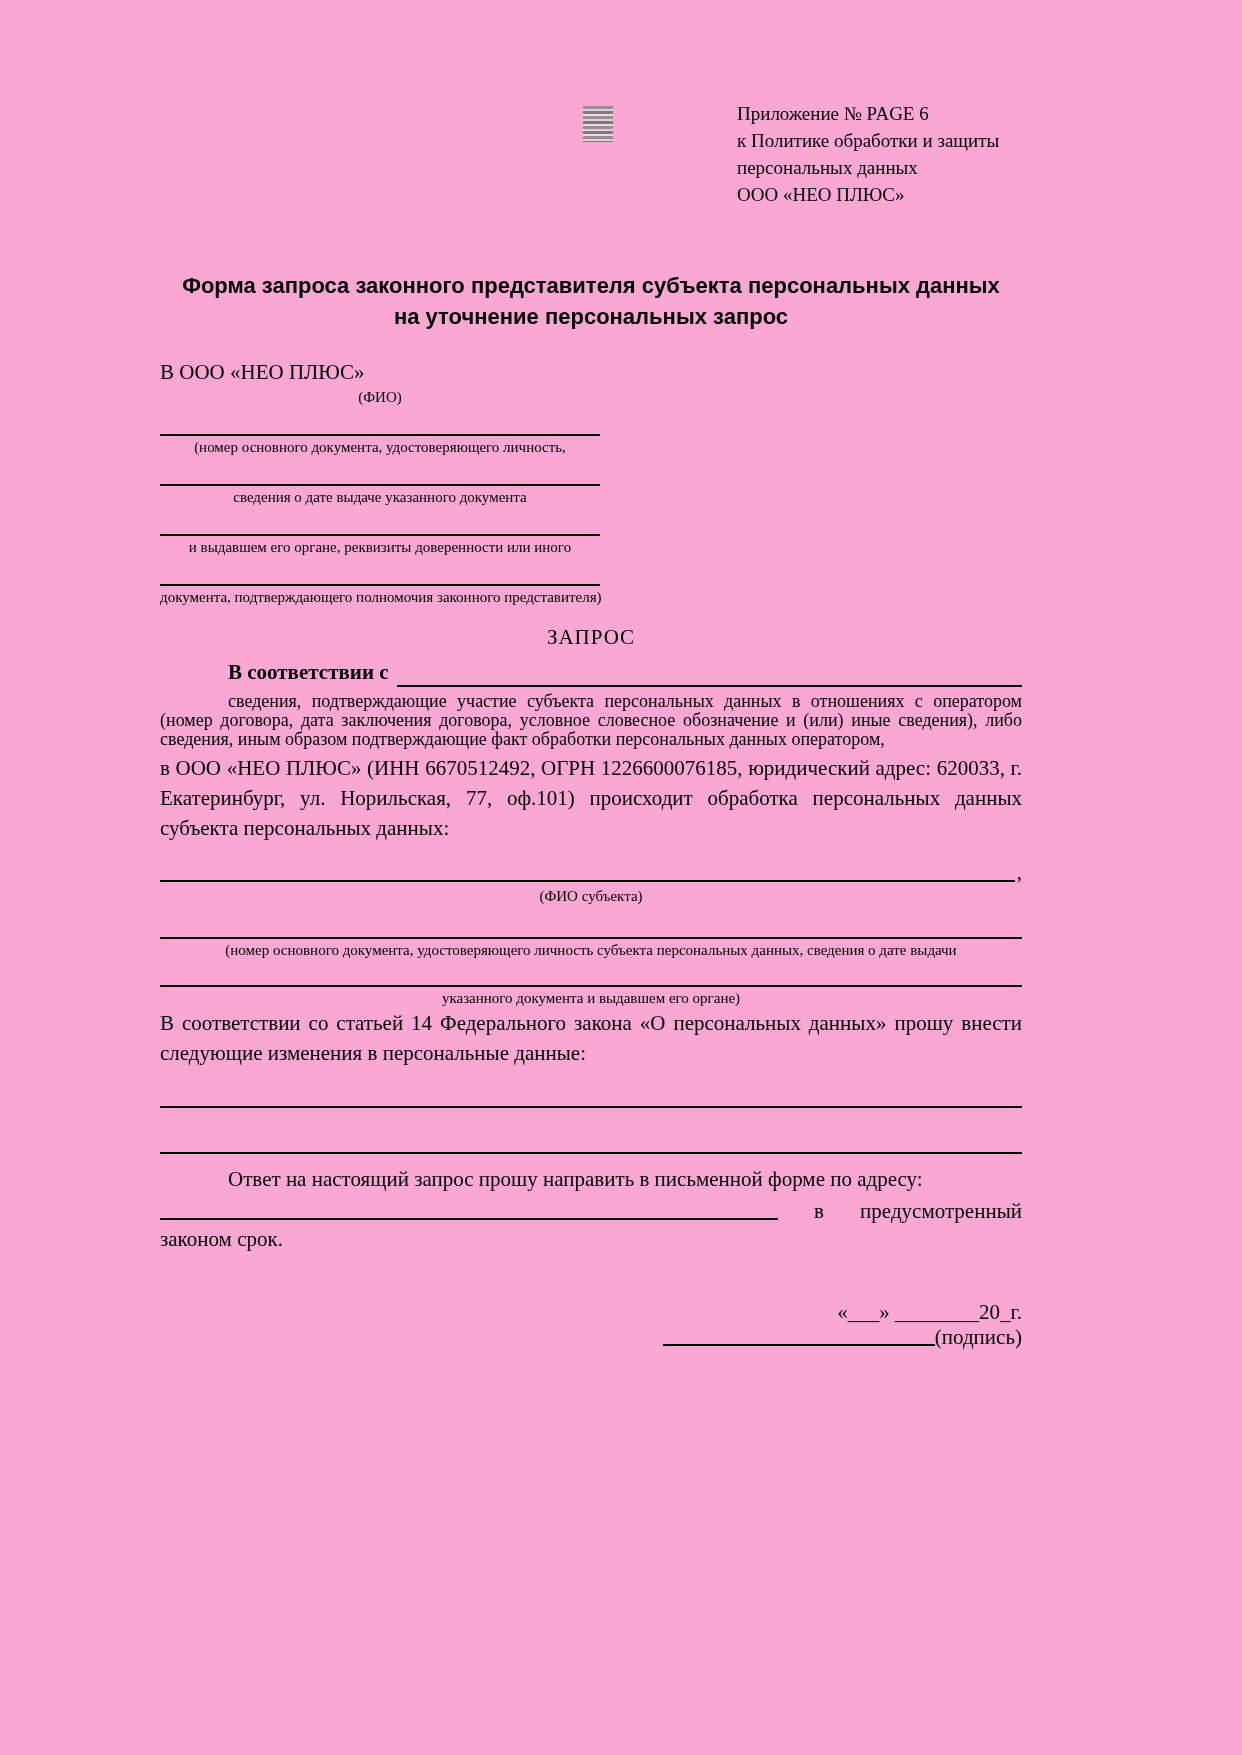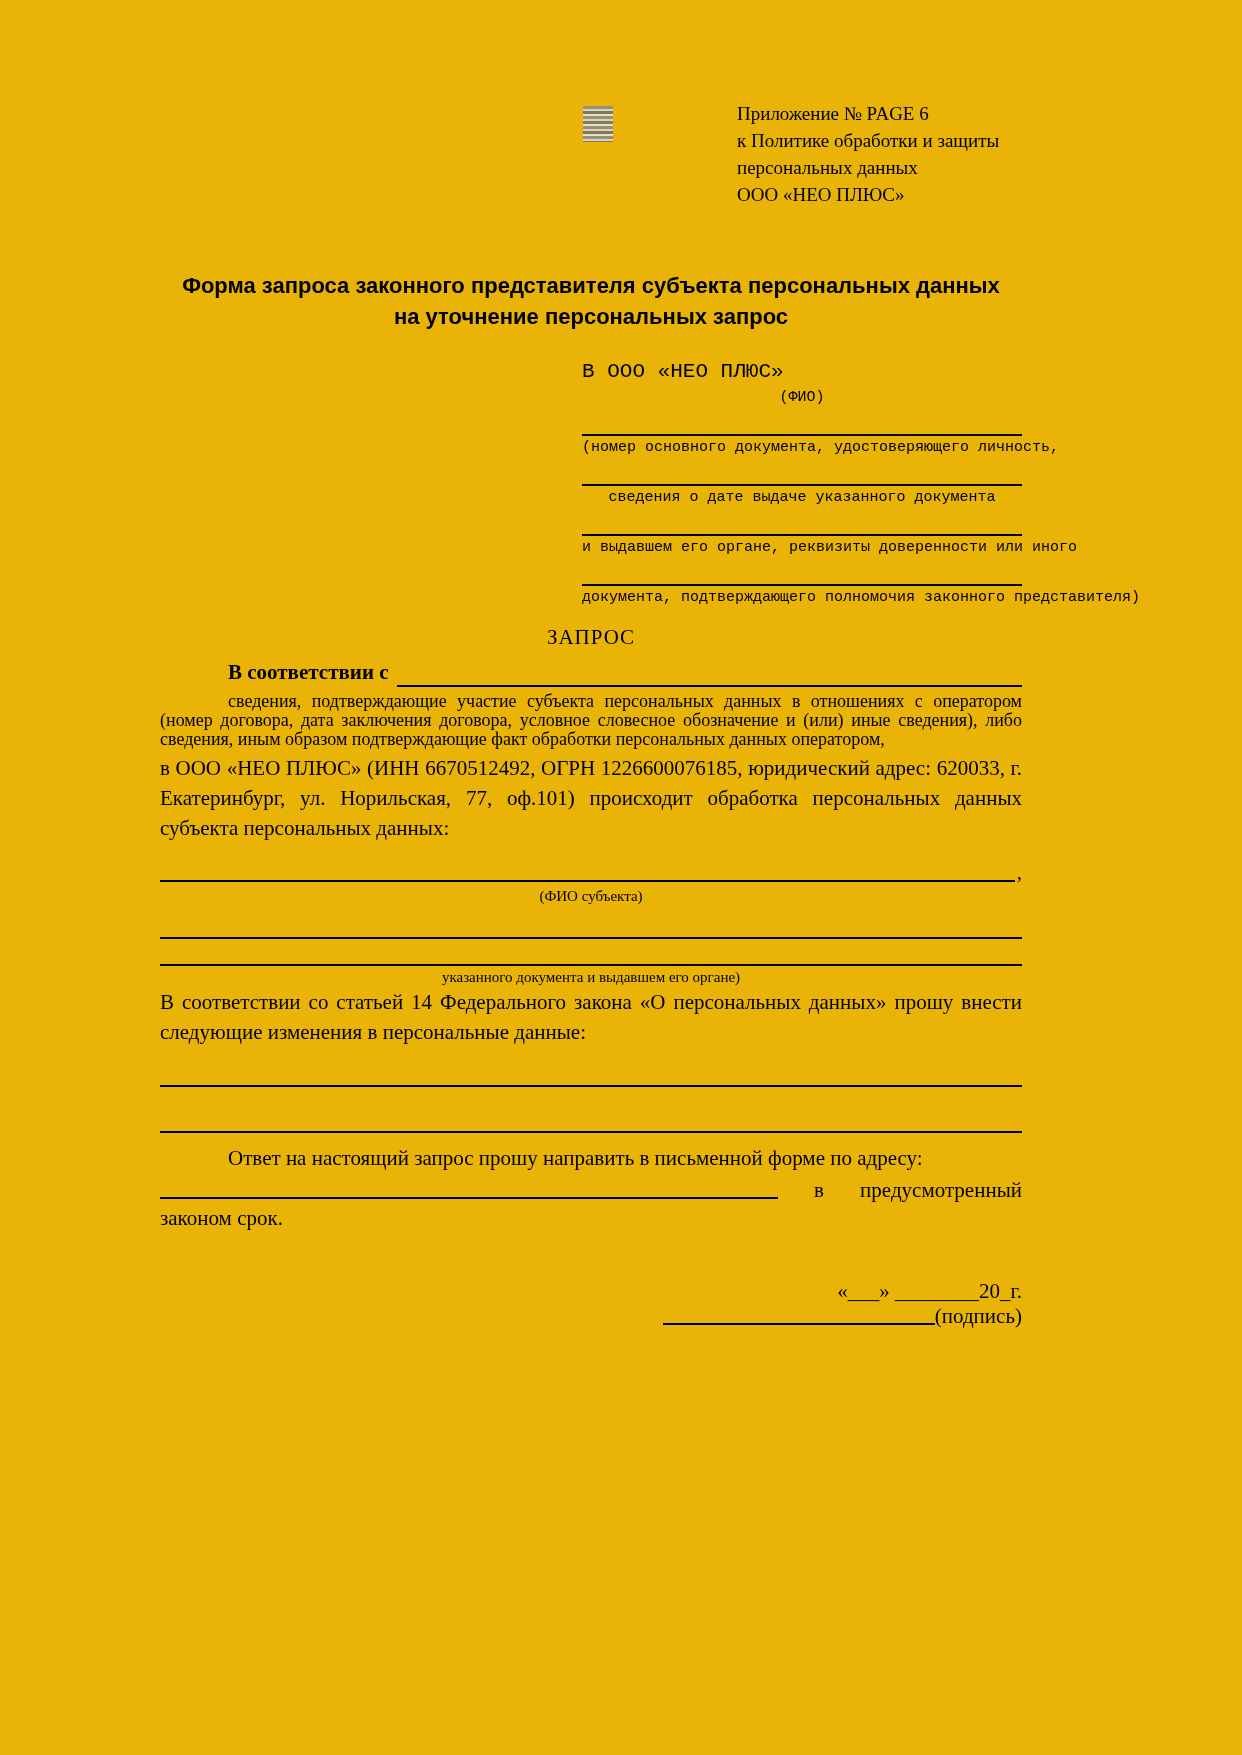--- a/index.html
+++ b/index.html
@@ -1,41 +1,41 @@
 <!DOCTYPE html>
 <html lang="ru"><head>
 <meta charset="utf-8">
 <style>
   html,body{margin:0;padding:0;background:#e8e8e8;}
   .page{
     position:relative;
     width:1242px;height:1755px;
     margin:0 auto;
-    background:#eab308;
+    background:#f9a8d4;
     color:#000;
     font-family:"Liberation Serif","DejaVu Serif",serif;
     font-size:21px;
     overflow:hidden;
   }
   .content{position:absolute;left:160px;top:0;width:862px;}
 
   
   .hdr-right{margin-left:577px;padding-top:100px;width:290px;font-size:19px;line-height:27px;}
 
   
   .smudge{
     position:absolute;left:583px;top:106px;width:30px;height:36px;
     background:repeating-linear-gradient(180deg,#8a8a8a 0 3px,#d9d9d9 3px 5px,#6f6f6f 5px 8px,#e8e8e8 8px 10px);
     filter:blur(0.7px);opacity:.85;
   }
 
   .title{margin-top:62px;text-align:center;font-family:"Liberation Sans","DejaVu Sans",sans-serif;font-weight:bold;font-size:22px;line-height:31px;}
 
   
-  .addr{margin-left:422px;margin-top:26px;width:440px;font-family:Liberation Mono, monospace;}
+  .addr{margin-top:26px;width:440px;}
   .addr-to{line-height:28px;}
   .from-row{display:flex;align-items:flex-end;height:32px;}
   .from-row .lbl{line-height:24px;}
   .uline{border-bottom:2px solid #000;}
   .from-row .uline{flex:1;margin-left:10px;margin-bottom:2px;}
   .cap{font-size:15px;line-height:19px;text-align:center;margin-top:2px;white-space:nowrap;}
   .fill-line{height:25px;border-bottom:2px solid #000;}
   .addr .fill-line{margin-top:2px;}
 
   .zapros{margin-top:18px;text-align:center;letter-spacing:1px;}
@@ -111,20 +111,21 @@
 
     <div class="para">в ООО «НЕО ПЛЮС» (ИНН 6670512492, ОГРН 1226600076185, юридический адрес: 620033, г. Екатеринбург, ул. Норильская, 77, оф.101) происходит обработка персональных данных субъекта персональных данных:</div>
 
     <div class="comma-row">
       <span class="uline"></span>
       <span class="comma">,</span>
     </div>
     <div class="cap">(ФИО субъекта)</div>
 
     <div class="fill-line" style="margin-top:6px;"></div>
+    <div class="cap">(номер основного документа, удостоверяющего личность субъекта персональных данных, сведения о дате выдачи</div>
 
     <div class="fill-line"></div>
     <div class="cap">указанного документа и выдавшем его органе)</div>
 
     <div class="para" style="margin-top:0;">В соответствии со статьей 14 Федерального закона «О персональных данных» прошу внести следующие изменения в персональные данные:</div>
 
     <div class="blank" style="margin-top:38px;"></div>
     <div class="blank" style="margin-top:44px;"></div>
 
     <div class="para" style="margin-top:10px;text-indent:68px;text-align:left;">Ответ на настоящий запрос прошу направить в письменной форме по адресу:</div>

